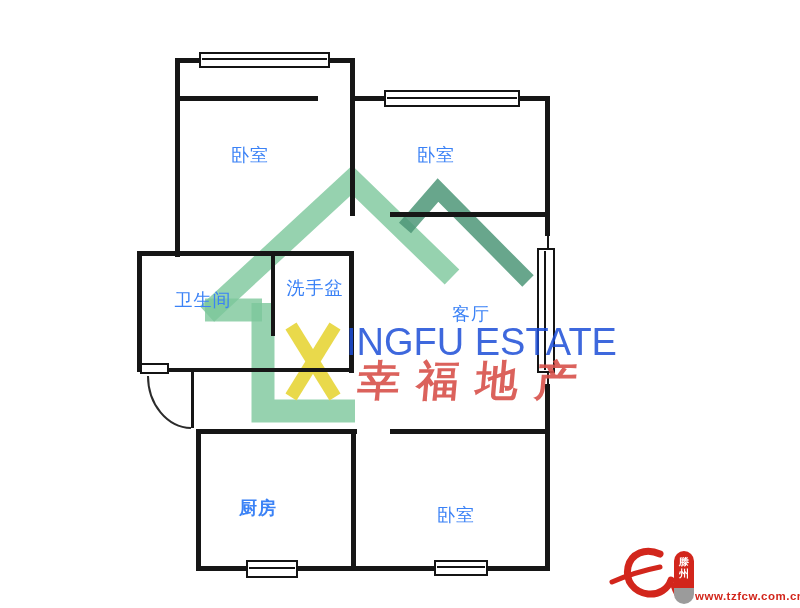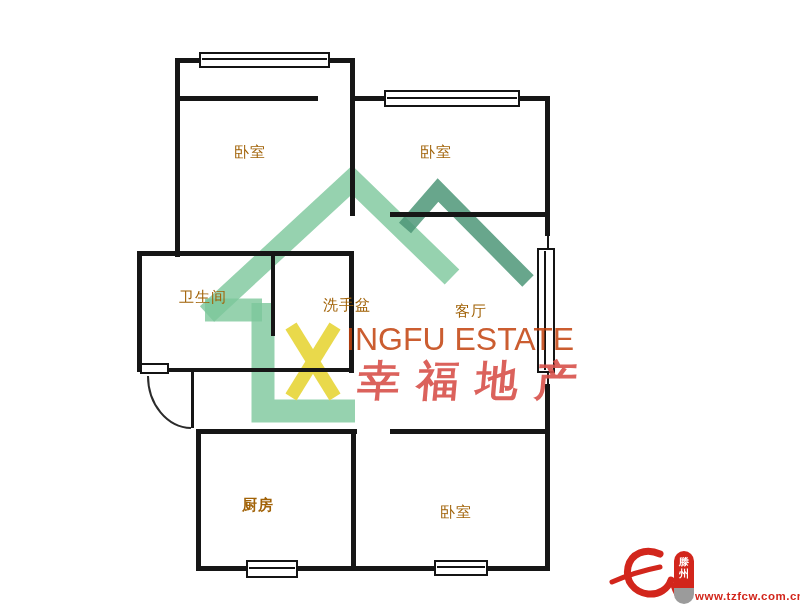--- a/index.html
+++ b/index.html
@@ -10,25 +10,25 @@
   .layer{position:absolute;left:0;top:0;width:800px;height:608px;pointer-events:none;}
   .wm-shapes{z-index:1;}
   .wall{position:absolute;background:#161616;z-index:2;}
   .arc-layer{z-index:2;}
   .win{position:absolute;background:#ffffff;border:2px solid #141414;box-sizing:border-box;z-index:3;}
   .win .mull-h{position:absolute;left:1px;right:1px;top:36%;height:2px;background:#141414;}
   .win .mull-v{position:absolute;top:1px;bottom:1px;left:36%;width:2px;background:#141414;}
   .door-leaf{position:absolute;background:#ffffff;border:2px solid #141414;box-sizing:border-box;z-index:3;}
   .room-label{
     position:absolute;transform:translateX(-50%);z-index:4;
-    font-size:15px;color:#a16207;white-space:nowrap;letter-spacing:1px;
+    font-size:18px;color:#3b82f6;white-space:nowrap;letter-spacing:1px;
   }
   .wm-text-en{
     position:absolute;left:346px;top:321px;z-index:5;
-    font-size:32px;color:#c2410c;letter-spacing:0px;opacity:.85;white-space:nowrap;
+    font-size:38px;color:#1d4ed8;letter-spacing:0px;opacity:.85;white-space:nowrap;
   }
   .wm-text-cn{
     position:absolute;left:358px;top:353px;z-index:5;
     font-size:42px;font-weight:bold;color:#D8524B;letter-spacing:17px;
     transform:skewX(-5deg);opacity:.9;white-space:nowrap;
   }
   .site-logo{position:absolute;left:0;top:0;width:800px;height:608px;z-index:6;pointer-events:none;}
   .logo-pill{
     position:absolute;left:674px;top:551px;width:20px;height:53px;border-radius:10px;
     background:linear-gradient(to bottom,#D2261C 0%,#D2261C 70%,#9B9B9B 70%,#9B9B9B 100%);
@@ -99,21 +99,21 @@
       <div class="win" style="left: 434px; top: 560px; width: 54px; height: 16px;">
         <div class="mull-h"></div>
       </div>
       <div class="win" style="left: 246px; top: 560px; width: 52px; height: 18px;">
         <div class="mull-h"></div>
       </div>
       <div class="door-leaf" style="left: 140px; top: 363px; width: 29px; height: 11px;"></div>
       <div class="room-label" style="left: 250px; top: 143px;">卧室</div>
       <div class="room-label" style="left: 436px; top: 143px;">卧室</div>
       <div class="room-label" style="left: 203px; top: 288px;">卫生间</div>
-      <div class="room-label" style="left: 315px; top: 296px; margin-left: 32px;">洗手盆</div>
+      <div class="room-label" style="left: 315px; top: 276px;">洗手盆</div>
       <div class="room-label" style="left: 471px; top: 302px; text-align: right;">客厅</div>
       <div class="room-label" style="left: 258px; top: 496px; font-weight: bold;">厨房</div>
       <div class="room-label" style="left: 456px; top: 503px;">卧室</div>
     </div>
 
   <div class="wm-text-en">INGFU ESTATE</div>
   <div class="wm-text-cn">幸福地产</div>
 
   <div class="site-logo">
     <svg class="layer" viewBox="0 0 800 608">

